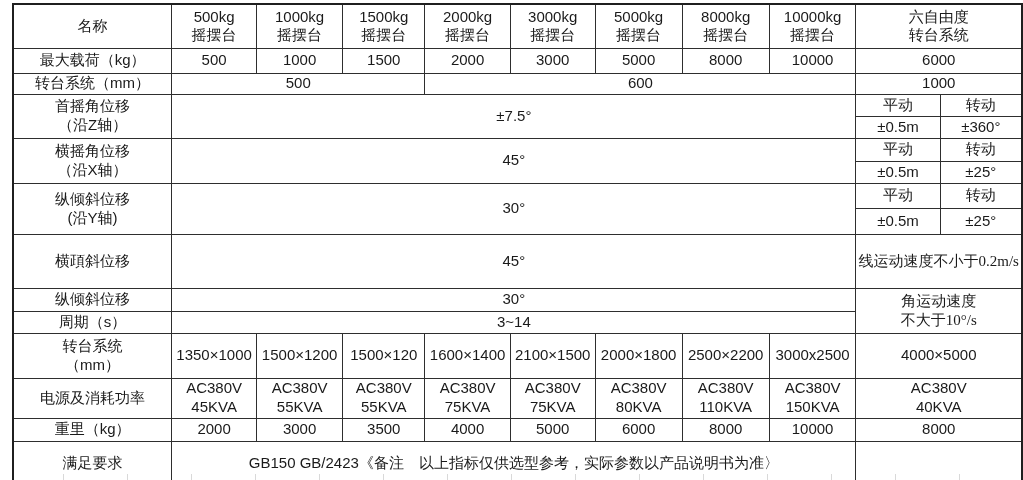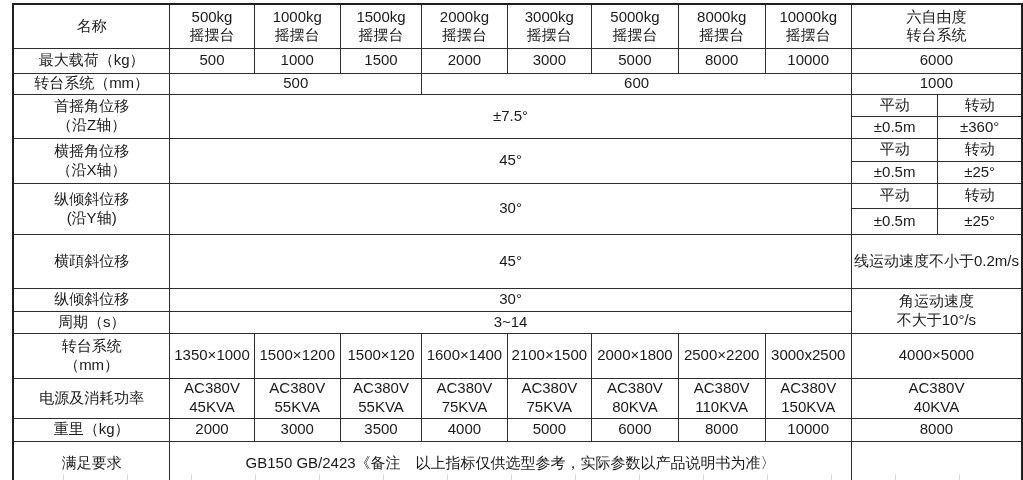--- a/index.html
+++ b/index.html
@@ -14,21 +14,21 @@
     background:#ffffff;
   }
   table.spec td{
     border:1px solid #2e2e2e;
     text-align:center;vertical-align:middle;
     padding:0 2px;overflow:hidden;
     font-size:15px;line-height:1.25;color:#1a1a1a;
     white-space:nowrap;
   }
   td.lbl{font-size:16px;}
-  td.wrap{white-space:normal;}
+  td.wrap{white-space:normal;font-family:Liberation Serif, serif;}
   td .ln{display:block;}
   span.u{text-underline-offset:2px;}
   .remnant{
     position:absolute;left:0;top:474px;width:1023px;height:6px;
     background:repeating-linear-gradient(90deg,transparent 0 63px,#d9d9d9 63px 64px);
     border-bottom:1px solid #d0d0d0;
   }
 </style>
 </head>
 <body>

